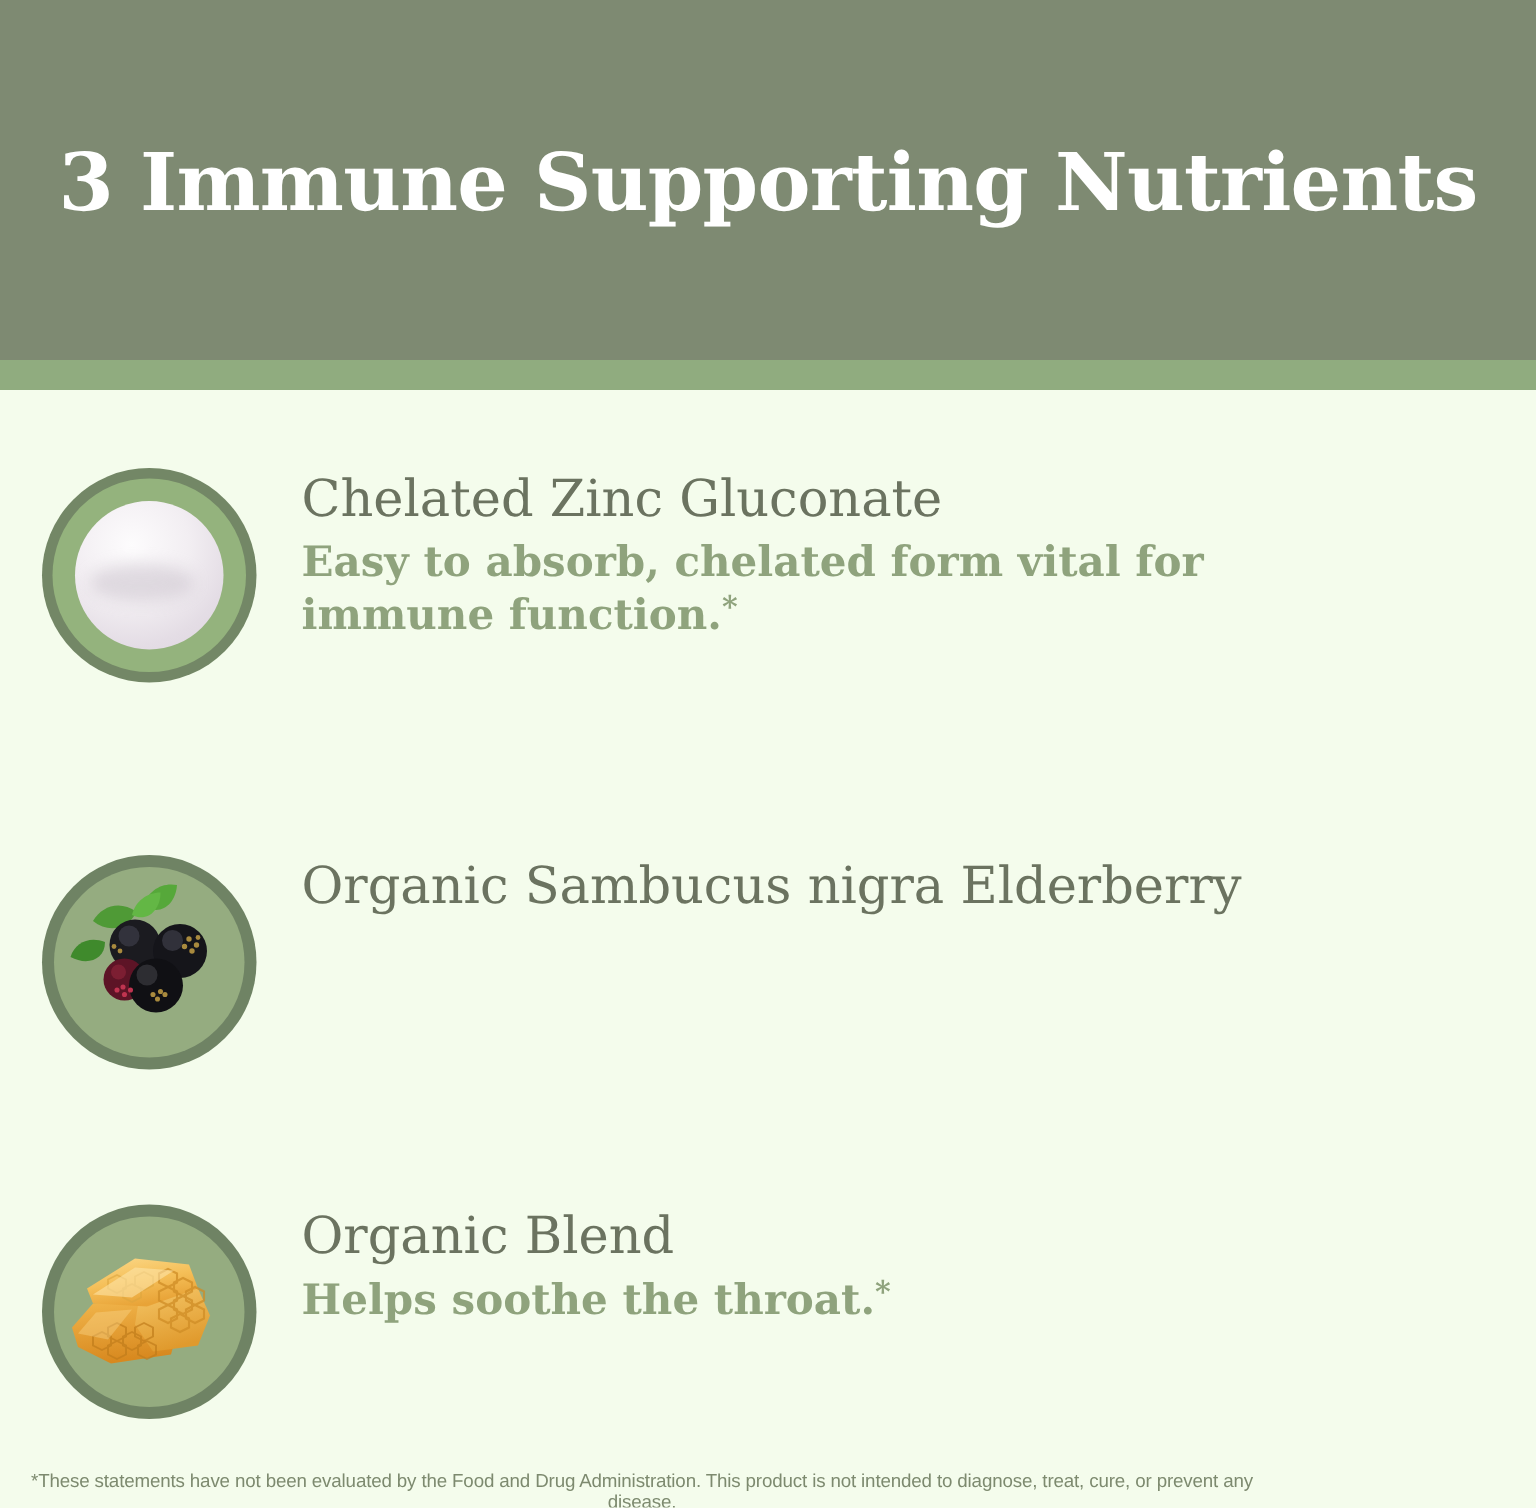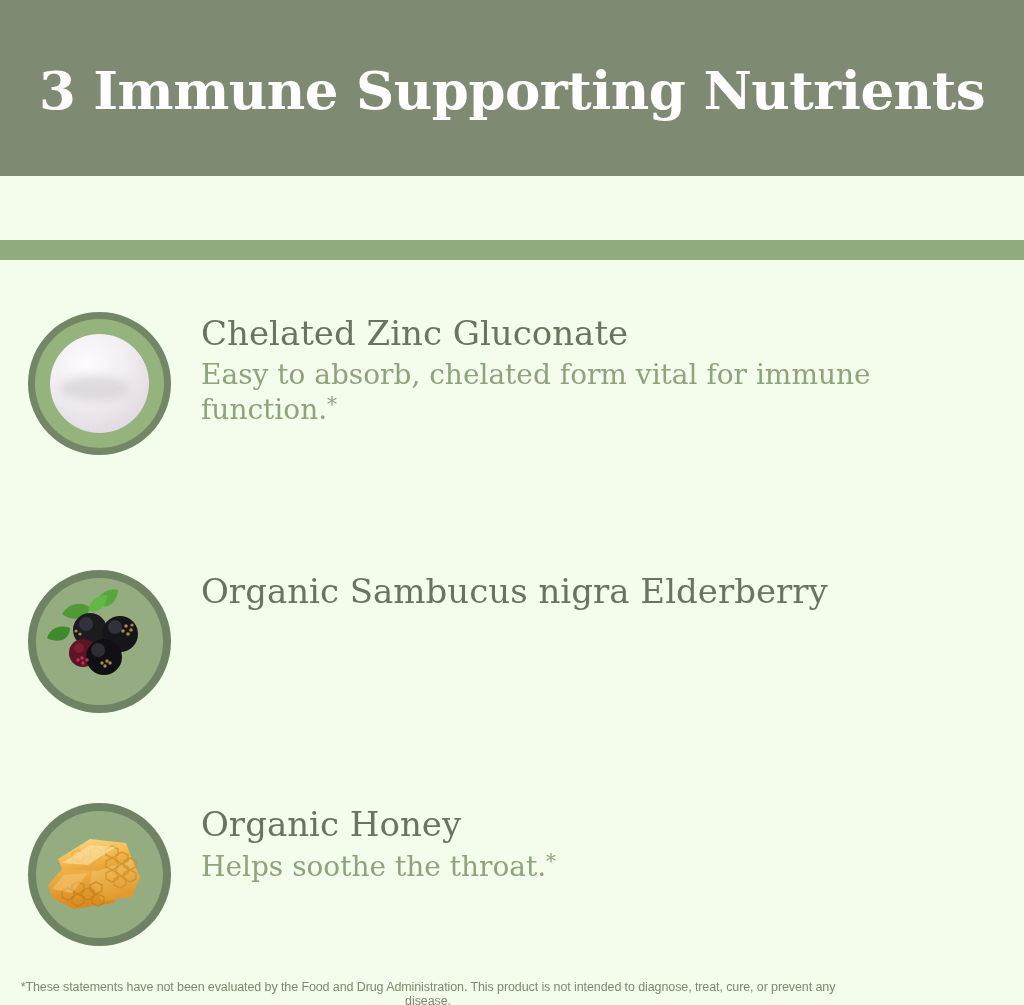--- a/index.html
+++ b/index.html
@@ -14,21 +14,21 @@
     overflow: hidden;
     position: relative;
   }
 
   
   .header-band {
     position: absolute;
     left: 0;
     top: 0;
     width: 1024px;
-    height: 176px;
+    height: 240px;
     background: #7e8a72;
     display: flex;
     align-items: center;
     justify-content: center;
   }
   .header-title {
     width: 1000px;
     text-align: center;
     color: #ffffff;
     font-family: "DejaVu Serif", serif;
@@ -140,20 +140,21 @@
     line-height: 1.12;
     white-space: nowrap;
   }
   .item-desc {
     color: #8fa37d;
     font-family: "DejaVu Serif", serif;
     font-size: 28px;
     line-height: 1.22;
     margin-top: 6px;
     max-width: 690px;
+    font-weight: bold;
   }
   .item-desc .star {
     font-size: 20px;
     vertical-align: 8px;
   }
 
   
   .footnote {
     position: absolute;
     left: 0;
@@ -284,20 +285,20 @@
           <polygon points="44,50 50,47 56,50 56,56 50,59 44,56"></polygon>
           <polygon points="54,56 60,53 66,56 66,62 60,65 54,62"></polygon>
           <polygon points="62,48 68,45 74,48 74,54 68,57 62,54"></polygon>
         </g>
 
         <path d="M34 60 L62 42 L88 44 L60 62 Z" fill="#fde7ae" opacity="0.55"></path>
         <path d="M24 86 L36 72 L60 70 L44 90 Z" fill="#fbd78d" opacity="0.4"></path>
       </svg>
     </div>
     <div class="item-text">
-      <div class="item-title">Organic Honey</div>
+      <div class="item-title">Organic Blend</div>
       <div class="item-desc"><span>Helps soothe the throat.</span><span class="star">*</span></div>
     </div>
   </div>
 
 </div>
 
 <div class="footnote">*These statements have not been evaluated by the Food and Drug Administration. This product is not intended to diagnose, treat, cure, or prevent any disease.</div>
 
 </body></html>

